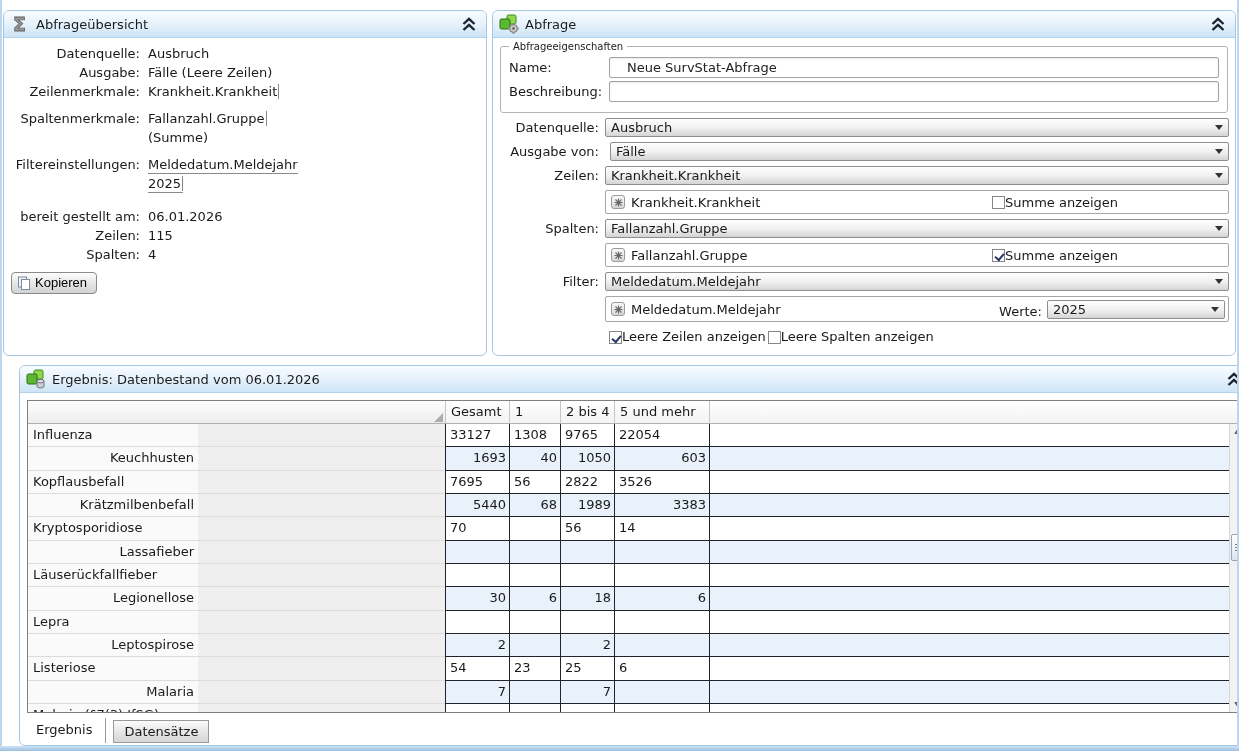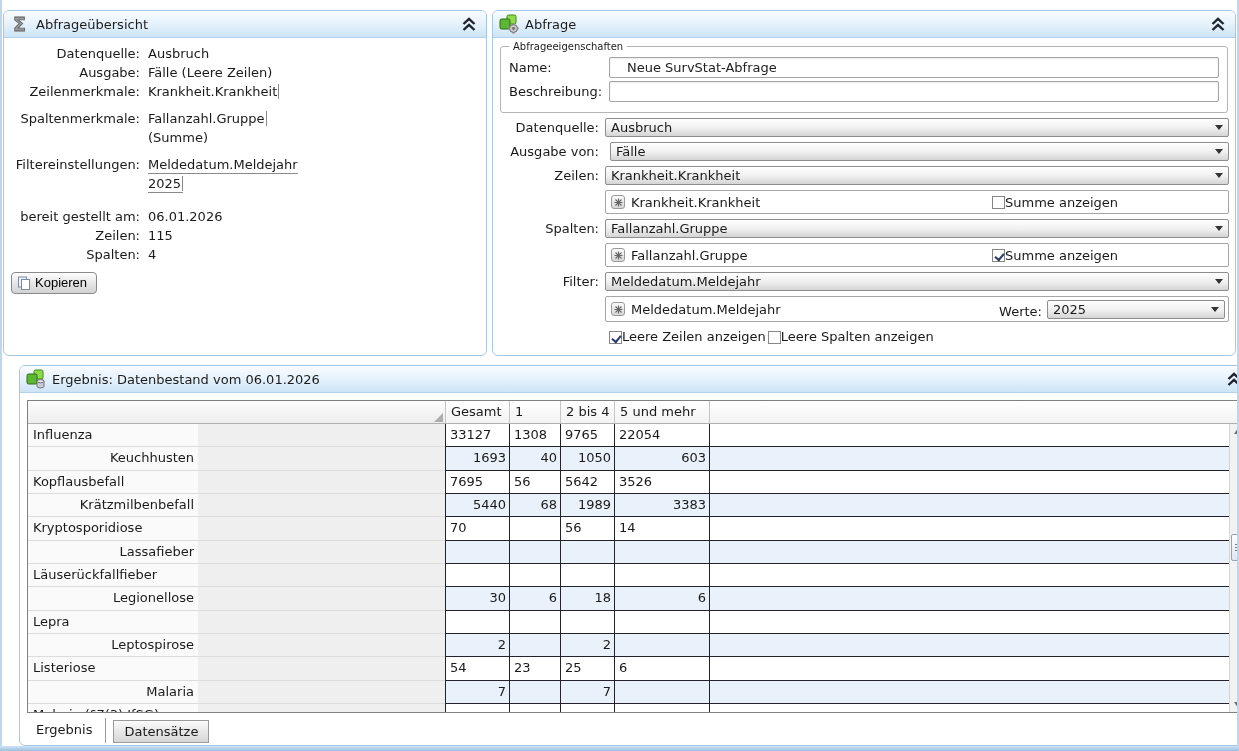--- a/index.html
+++ b/index.html
@@ -389,21 +389,21 @@
     <div class="g-cell w-c24">1050</div>
     <div class="g-cell w-c5">603</div>
     <div class="g-fill"></div>
   </div>
 
   <div class="grow">
     <div class="g-name">Kopflausbefall</div>
     <div class="g-space"></div>
     <div class="g-cell w-ges">7695</div>
     <div class="g-cell w-c1">56</div>
-    <div class="g-cell w-c24">5642</div>
+    <div class="g-cell w-c24">2822</div>
     <div class="g-cell w-c5">3526</div>
     <div class="g-fill"></div>
   </div>
 
   <div class="grow alt">
     <div class="g-name">Krätzmilbenbefall</div>
     <div class="g-space"></div>
     <div class="g-cell w-ges">5440</div>
     <div class="g-cell w-c1">68</div>
     <div class="g-cell w-c24">1989</div>

